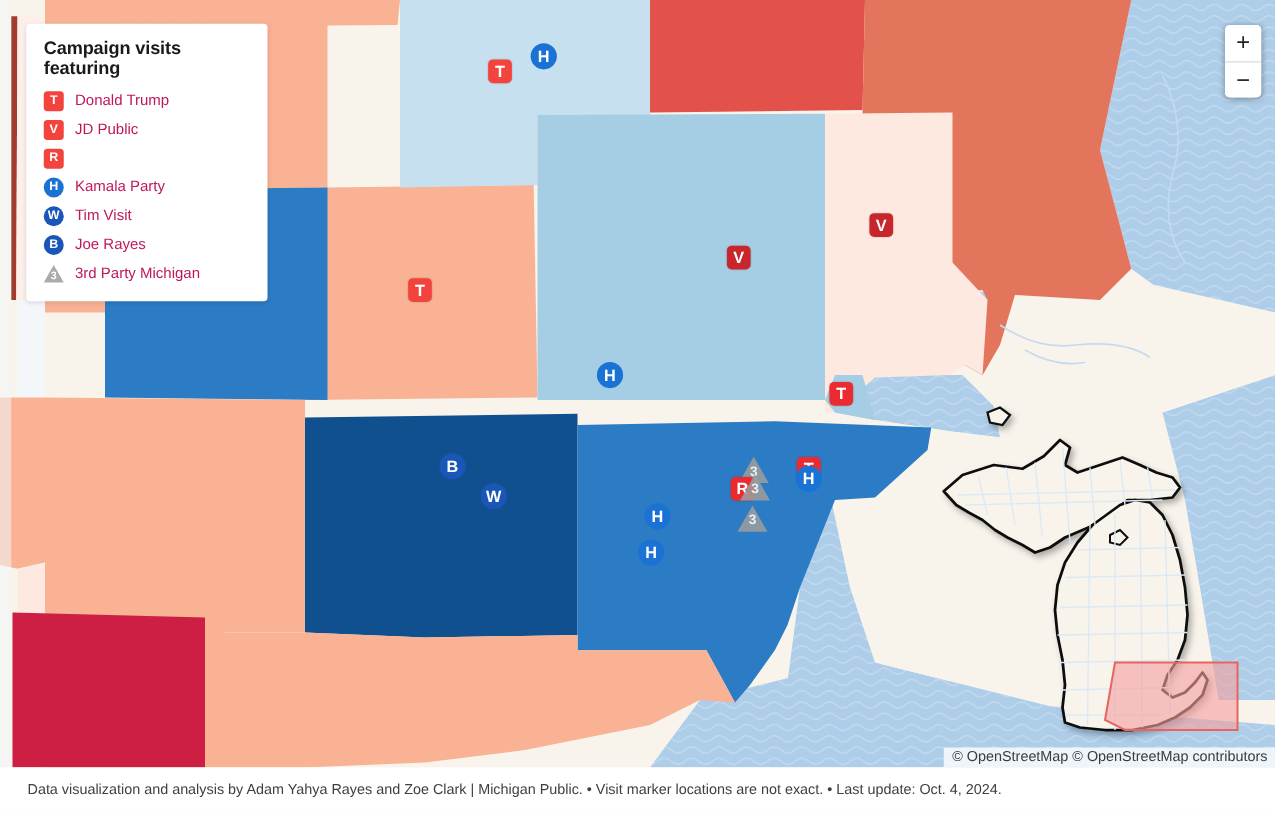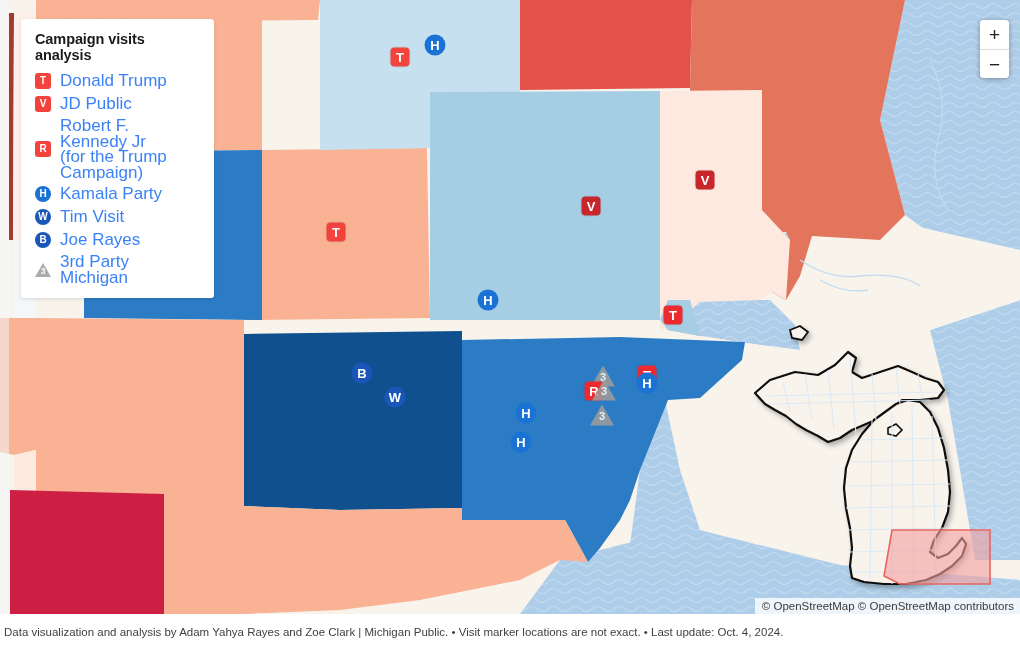--- a/index.html
+++ b/index.html
@@ -127,22 +127,22 @@
     border-left: 8px solid transparent;
     border-right: 8px solid transparent;
     border-bottom: 14px solid #9c9c9c;
     opacity: .85;
   }
   .legend-swatch.tri-wrap b {
     position: absolute; left: 0; top: 5px; width: 16px;
     text-align: center; font-size: 8.5px; color: #fff; font-weight: bold;
   }
   .legend-label {
-    font-size: 17px;
-    color: #3b82f6;
+    font-size: 12px;
+    color: #be185d;
     line-height: 15.5px;
   }
   .legend-label .l2 { display: block; }
 
   
   #attribution {
     position: absolute;
     right: 0; bottom: 0;
     background: rgba(255,255,255,.78);
     font-size: 11.5px;
@@ -155,21 +155,21 @@
   
   #footer {
     position: absolute; left: 0; top: 614px;
     width: 1020px; height: 36px;
     background: #ffffff;
     display: flex; align-items: center;
   }
   #footer .credit {
     font-size: 11.5px;
     color: #3f3f3f;
-    padding-left: 4px;
+    padding-left: 22px;
     white-space: nowrap;
   }
 </style>
 </head>
 <body>
 
 <div id="app">
 
   <div id="map">
 
@@ -307,33 +307,32 @@
         <div class="marker cir" style="left: 526px; top: 413px; background: rgb(26, 115, 212);">H</div>
         <div class="marker cir" style="left: 521px; top: 442px; background: rgb(26, 115, 212);">H</div>
       </div>
 
     <div id="zoom-control">
       <button>+</button>
       <button>−</button>
     </div>
 
     <div id="legend">
-      <h2>Campaign visits analysis</h2>
+      <h2>Campaign visits featuring</h2>
       <div id="legend-rows">
           <div class="legend-row">
             <div class="legend-swatch sq" style="background: rgb(243, 67, 61);">T</div>
             <div class="legend-label">Donald Trump</div>
           </div>
           <div class="legend-row">
             <div class="legend-swatch sq" style="background: rgb(243, 67, 61);">V</div>
             <div class="legend-label">JD Public</div>
           </div>
           <div class="legend-row">
             <div class="legend-swatch sq" style="background: rgb(243, 67, 61);">R</div>
-            <div class="legend-label">Robert F. Kennedy Jr<span class="l2">(for the Trump Campaign)</span></div>
           </div>
           <div class="legend-row">
             <div class="legend-swatch cir" style="background: rgb(26, 115, 212);">H</div>
             <div class="legend-label">Kamala Party</div>
           </div>
           <div class="legend-row">
             <div class="legend-swatch cir" style="background: rgb(26, 86, 184);">W</div>
             <div class="legend-label">Tim Visit</div>
           </div>
           <div class="legend-row">

